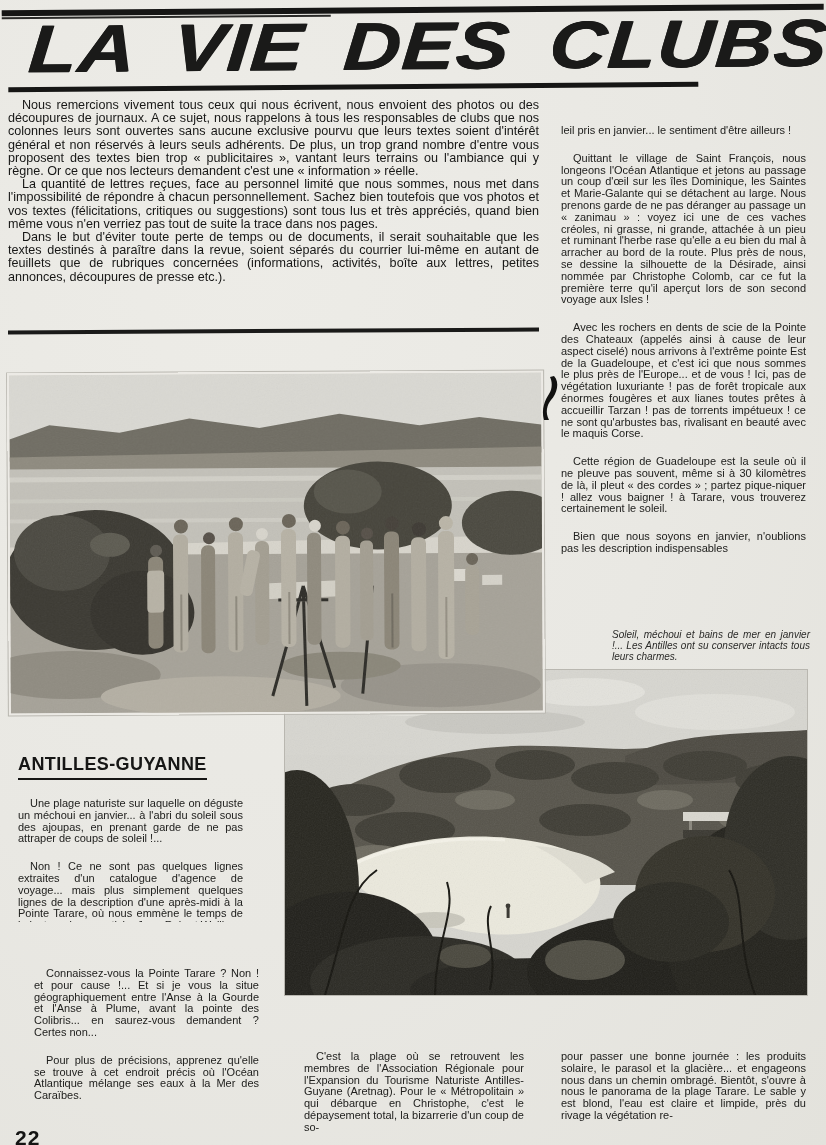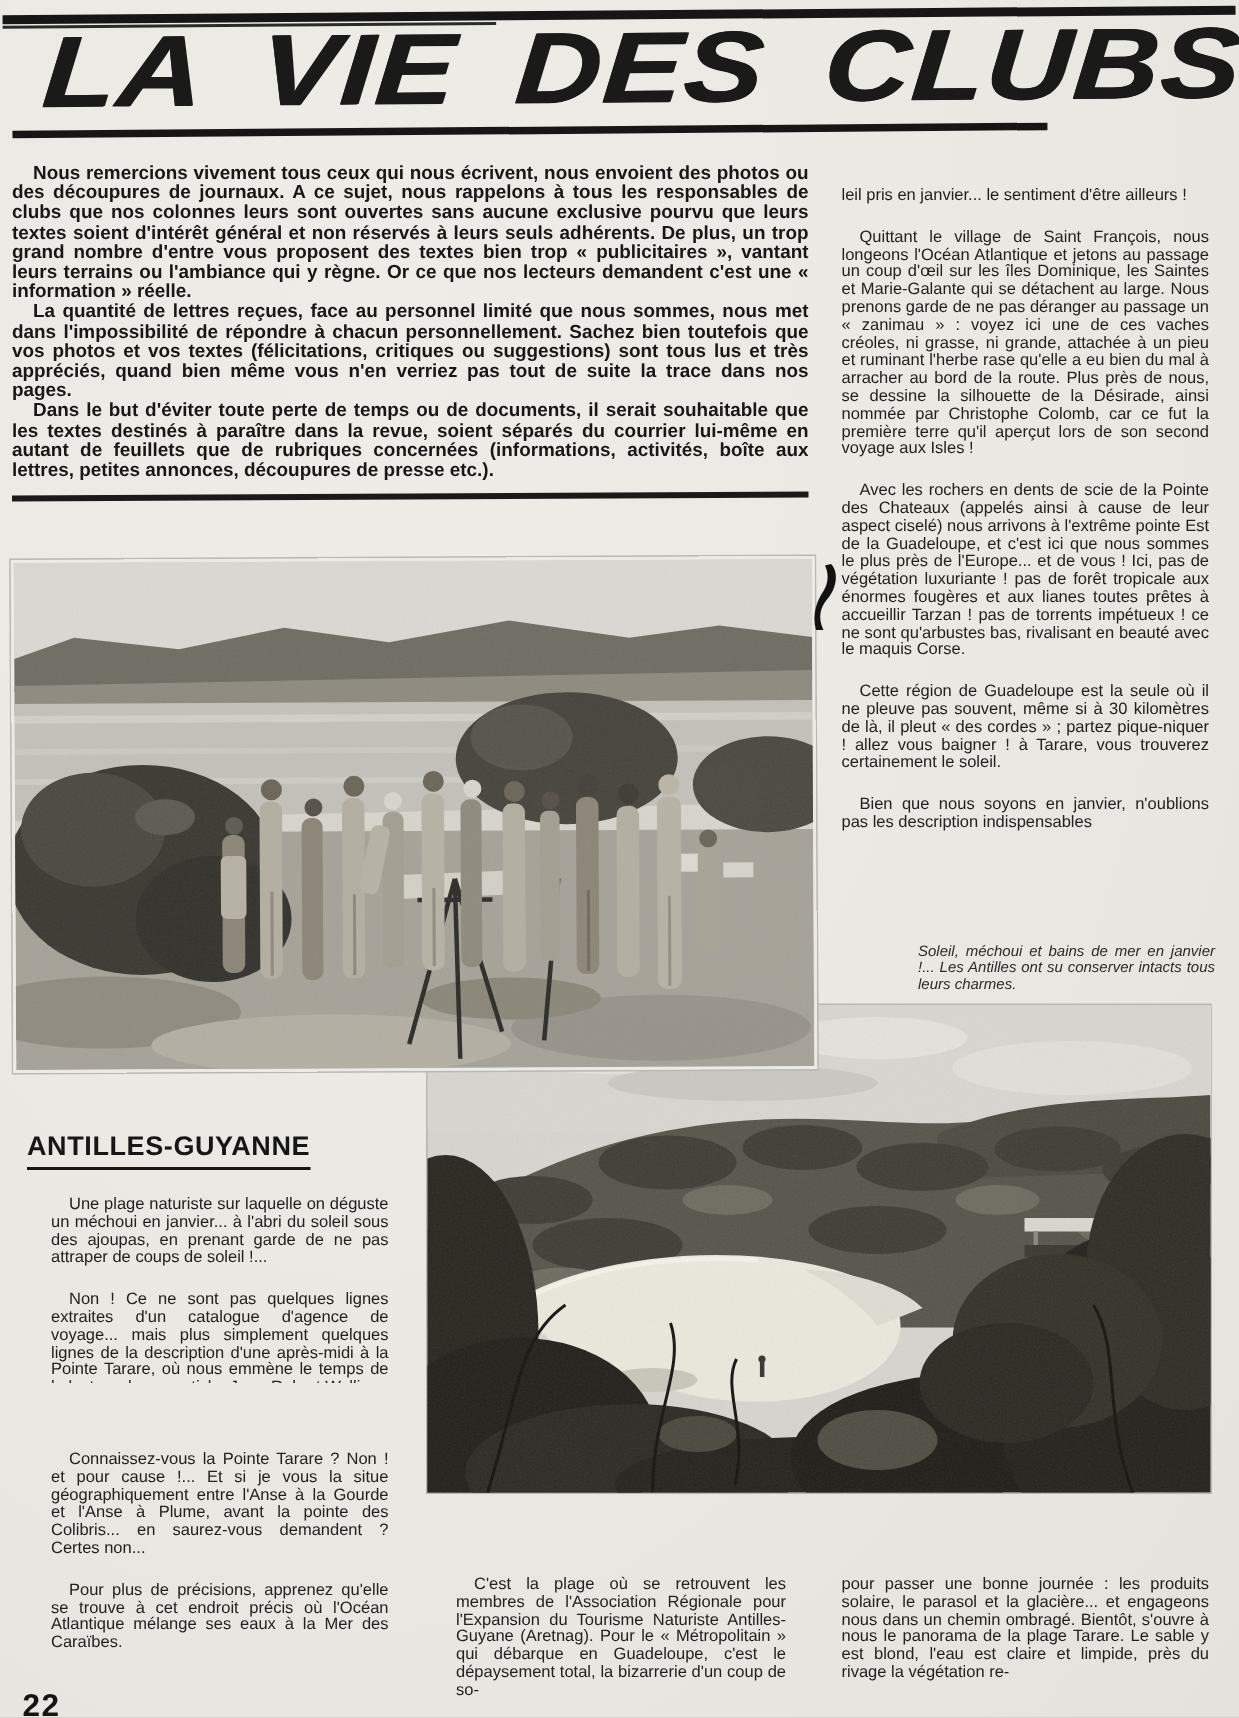--- a/index.html
+++ b/index.html
@@ -21,31 +21,31 @@
     position:absolute;top:14px;left:26px;
     font-size:67px;line-height:64px;font-weight:bold;font-style:italic;
     letter-spacing:1px;word-spacing:14px;white-space:nowrap;
     transform:scaleX(1.18) skewX(-4deg);transform-origin:0 100%;
     text-shadow:0.8px 0 currentColor, 0 0.4px currentColor;
     color:#1a1a19;
   }
   .rule-bottom{position:absolute;top:84px;left:8px;width:690px;height:5px;background:#161615;}
   
   .intro{
-    position:absolute;left:8px;top:109px;width:531px;height:228px;overflow:hidden;
-    font-weight:bold;font-size:12.6px;line-height:13.2px;text-align:justify;color:#171716;
+    position:absolute;left:8px;top:99px;width:531px;height:228px;overflow:hidden;
+    font-weight:normal;font-size:12.6px;line-height:13.2px;text-align:justify;color:#171716;
   }
   .intro p{margin:0;text-indent:14px;}
   .intro-divider{position:absolute;left:8px;top:329px;width:531px;height:4px;background:#1a1a19;transform:rotate(-0.3deg);}
   
   .col{font-size:11px;line-height:11.8px;text-align:justify;color:#21211f;}
   .col p{margin:16px;text-indent:12px;}
   .col p.cont{text-indent:0;}
   .col-right-top{position:absolute;left:545px;top:109px;width:277px;height:478px;overflow:hidden;}
-  .col-left-bottom-a{position:absolute;left:18px;top:782px;width:257px;height:140px;overflow:hidden;}
+  .col-left-bottom-a{position:absolute;left:2px;top:782px;width:257px;height:140px;overflow:hidden;}
   .col-left-bottom-b{position:absolute;left:18px;top:952px;width:257px;height:158px;overflow:hidden;}
   .col-mid-bottom{position:absolute;left:288px;top:1035px;width:252px;height:105px;overflow:hidden;}
   .col-right-bottom{position:absolute;left:545px;top:1035px;width:277px;height:105px;overflow:hidden;}
   
   .section-heading{
     position:absolute;left:18px;top:754px;
     font-size:18px;font-weight:bold;letter-spacing:0.4px;color:#161615;
     border-bottom:2px solid #161615;padding-bottom:3px;
   }
   
@@ -265,21 +265,21 @@
     <p>Non ! Ce ne sont pas quelques lignes extraites d'un catalogue d'agence de voyage... mais plus simplement quelques lignes de la description d'une après-midi à la Pointe Tarare, où nous emmène le temps de la lecture de son article, Jean-Robert Walli.</p>
   </div>
 
   <div class="col col-left-bottom-b">
     <p>Connaissez-vous la Pointe Tarare ? Non ! et pour cause !... Et si je vous la situe géographiquement entre l'Anse à la Gourde et l'Anse à Plume, avant la pointe des Colibris... en saurez-vous demandent ? Certes non...</p>
     <p>Pour plus de précisions, apprenez qu'elle se trouve à cet endroit précis où l'Océan Atlantique mélange ses eaux à la Mer des Caraïbes.</p>
     <p>Caraïbe ! Voilà le grand mot lâché !... Nous sommes aux Antilles et la Pointe Tarare est un des rivages merveilleux de la Guadeloupe, une plage où le naturisme est roi.</p>
   </div>
 
   <div class="col col-mid-bottom">
-    <p>C'est la plage où se retrouvent les membres de l'Association Régionale pour l'Expansion du Tourisme Naturiste Antilles-Guyane (Aretnag). Pour le « Métropolitain » qui débarque en Guadeloupe, c'est le dépaysement total, la bizarrerie d'un coup de so-</p>
+    <p>C'est la plage où se retrouvent les membres de l'Association Régionale pour l'Expansion du Tourisme Naturiste Antilles-Guyane (Aretnag). Pour le « Métropolitain » qui débarque en Christophe, c'est le dépaysement total, la bizarrerie d'un coup de so-</p>
   </div>
 
   <div class="col col-right-bottom">
     <p class="cont">pour passer une bonne journée : les produits solaire, le parasol et la glacière... et engageons nous dans un chemin ombragé. Bientôt, s'ouvre à nous le panorama de la plage Tarare. Le sable y est blond, l'eau est claire et limpide, près du rivage la végétation re-</p>
   </div>
 
   <div class="page-number">22</div>
 
 </div>
 

